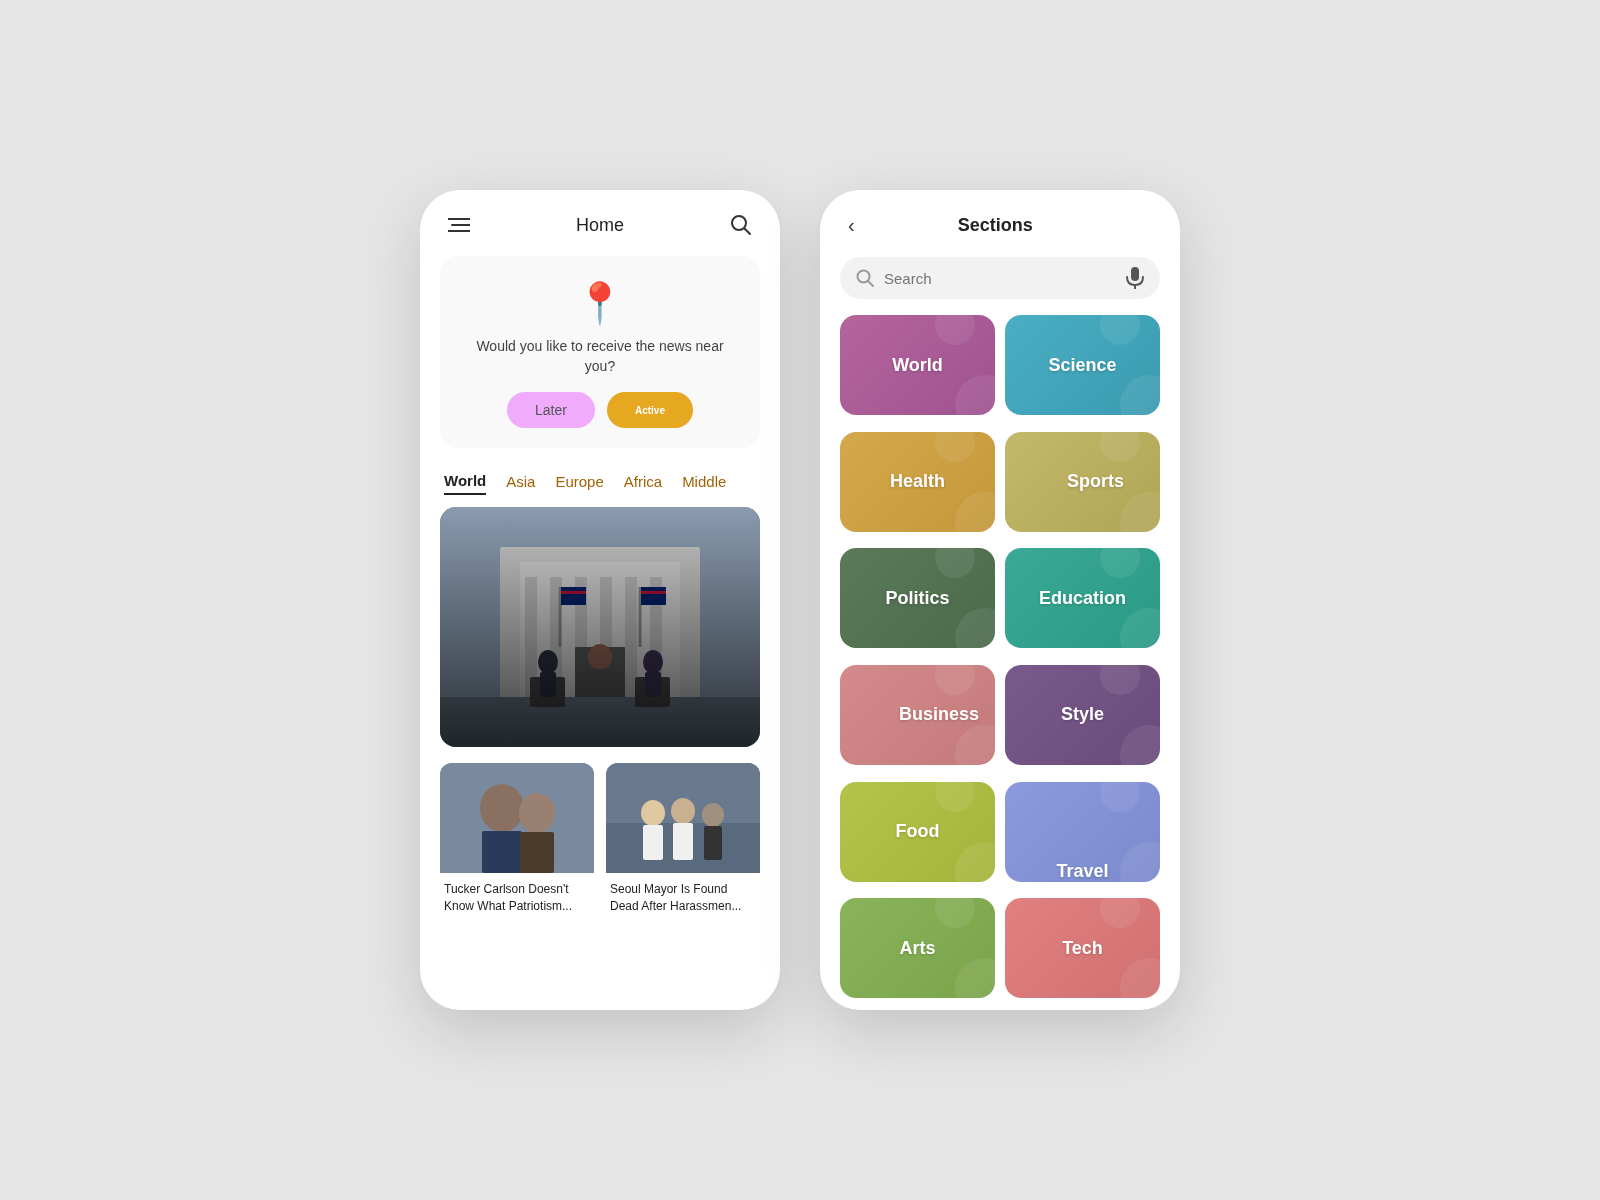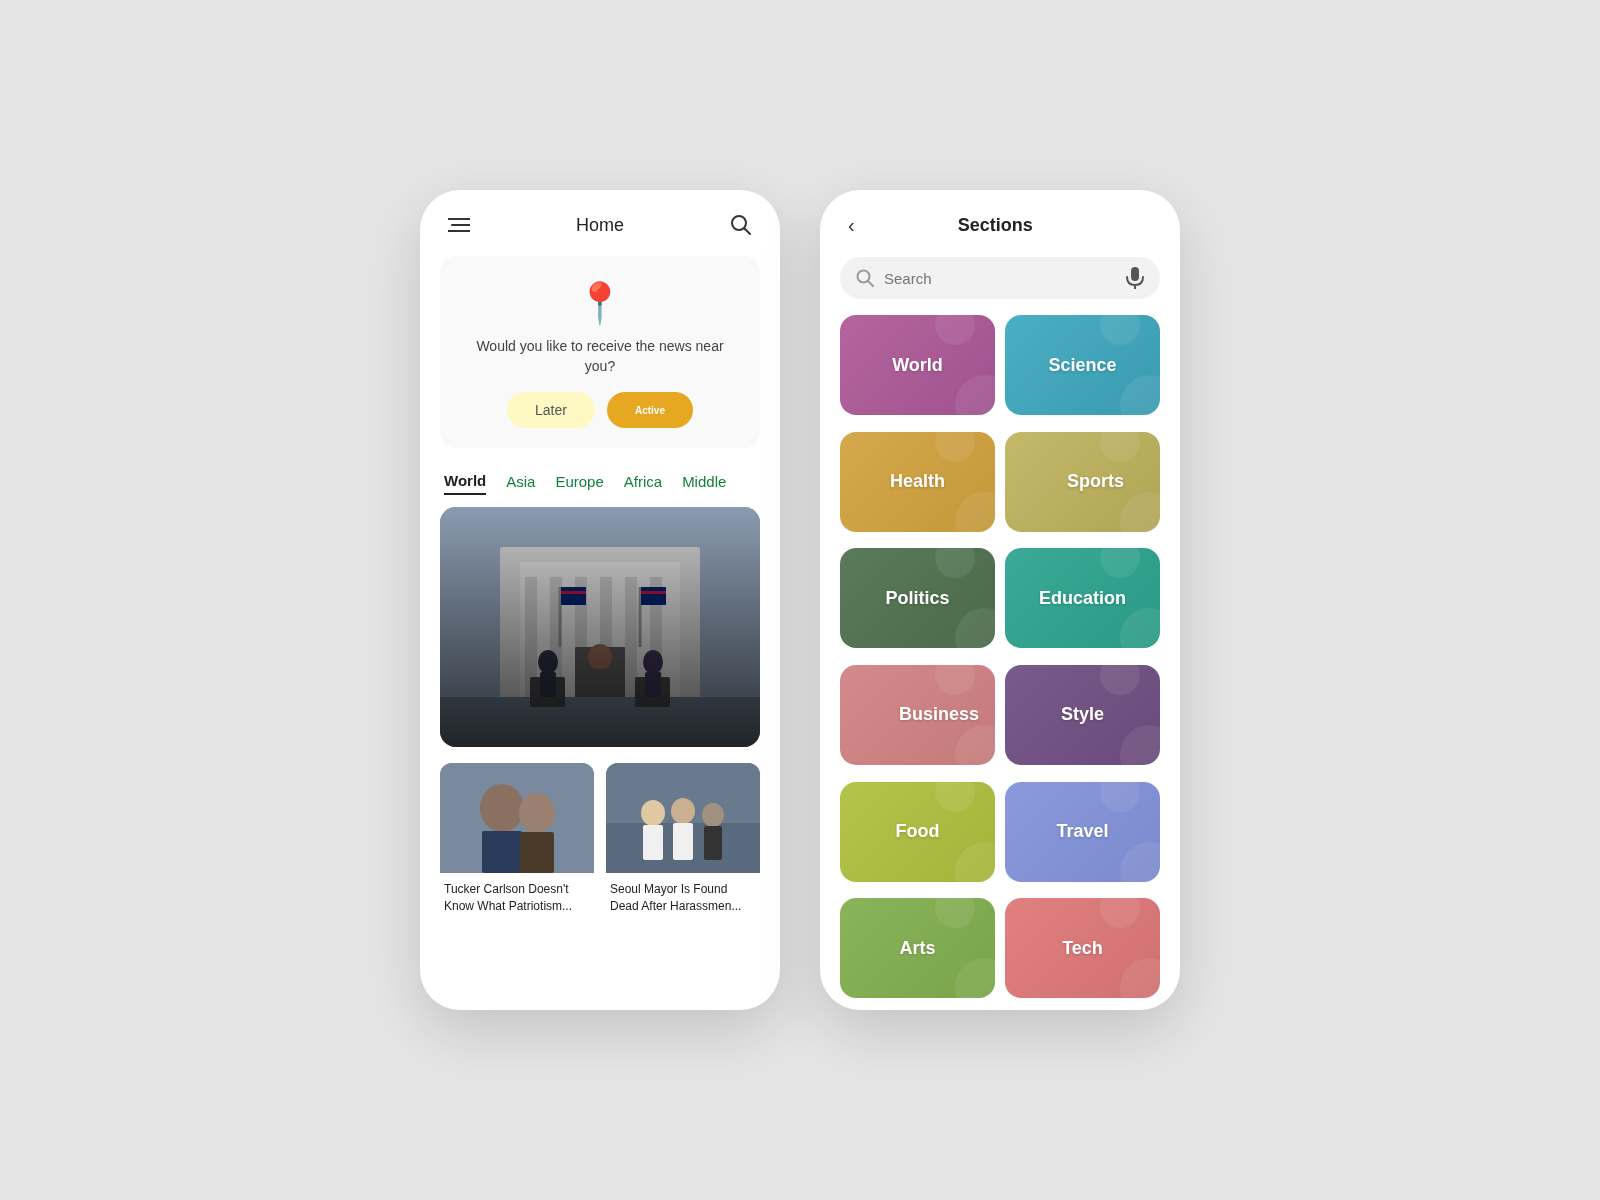--- a/index.html
+++ b/index.html
@@ -67,21 +67,21 @@
       color: #444;
       margin-bottom: 16px;
       line-height: 1.4;
     }
     .btn-row {
       display: flex;
       gap: 12px;
       justify-content: center;
     }
     .btn-later {
-      background: #fef9c3;
+      background: #f0abfc;
       border: none;
       border-radius: 24px;
       padding: 10px 28px;
       font-size: 14px;
       font-weight: 500;
       color: #555;
       cursor: pointer;
     }
     .btn-active {
       background: #e6a820;
@@ -99,21 +99,21 @@
       display: flex;
       gap: 20px;
       padding: 8px 24px 12px;
       overflow-x: auto;
       scrollbar-width: none;
     }
     .category-tabs::-webkit-scrollbar { display: none; }
     .cat-tab {
       font-size: 15px;
       white-space: nowrap;
-      color: #15803d;
+      color: #a16207;
       cursor: pointer;
       padding-bottom: 4px;
       border: none;
       background: none;
     }
     .cat-tab.active {
       color: #222;
       font-weight: 700;
       border-bottom: 2px solid #222;
     }
@@ -286,21 +286,21 @@
     
     .card-world    { background: linear-gradient(135deg, #b5659c 0%, #9e5290 100%); }
     .card-science  { background: linear-gradient(135deg, #4aafc4 0%, #3a9ab0 100%); }
     .card-health   { background: linear-gradient(135deg, #d4a84b 0%, #c4973a 100%); }
     .card-sports   { background: linear-gradient(135deg, #c4b86a 0%, #b0a455 100%); padding-left: 26px; }
     .card-politics { background: linear-gradient(135deg, #5a7a5a 0%, #4a6a4a 100%); }
     .card-education{ background: linear-gradient(135deg, #3aaa96 0%, #2a9a86 100%); }
     .card-business { background: linear-gradient(135deg, #d48a8a 0%, #c47a7a 100%); padding-left: 43px; }
     .card-style    { background: linear-gradient(135deg, #7a5a8a 0%, #6a4a7a 100%); }
     .card-food     { background: linear-gradient(135deg, #b4c44a 0%, #a4b43a 100%); }
-    .card-travel   { background: linear-gradient(135deg, #8a9adc 0%, #7a8acc 100%); }
+    .card-travel   { background: linear-gradient(135deg, #8a9adc 0%, #7a8acc 100%); align-items: flex-end; }
     .card-more1    { background: linear-gradient(135deg, #8ab45a 0%, #7aa44a 100%); }
     .card-more2    { background: linear-gradient(135deg, #e08080 0%, #d07070 100%); }
   </style>
 </head>
 <body>
 
 <div class="phone phone-left">
 
   <div class="header">
     <button class="icon-btn">

